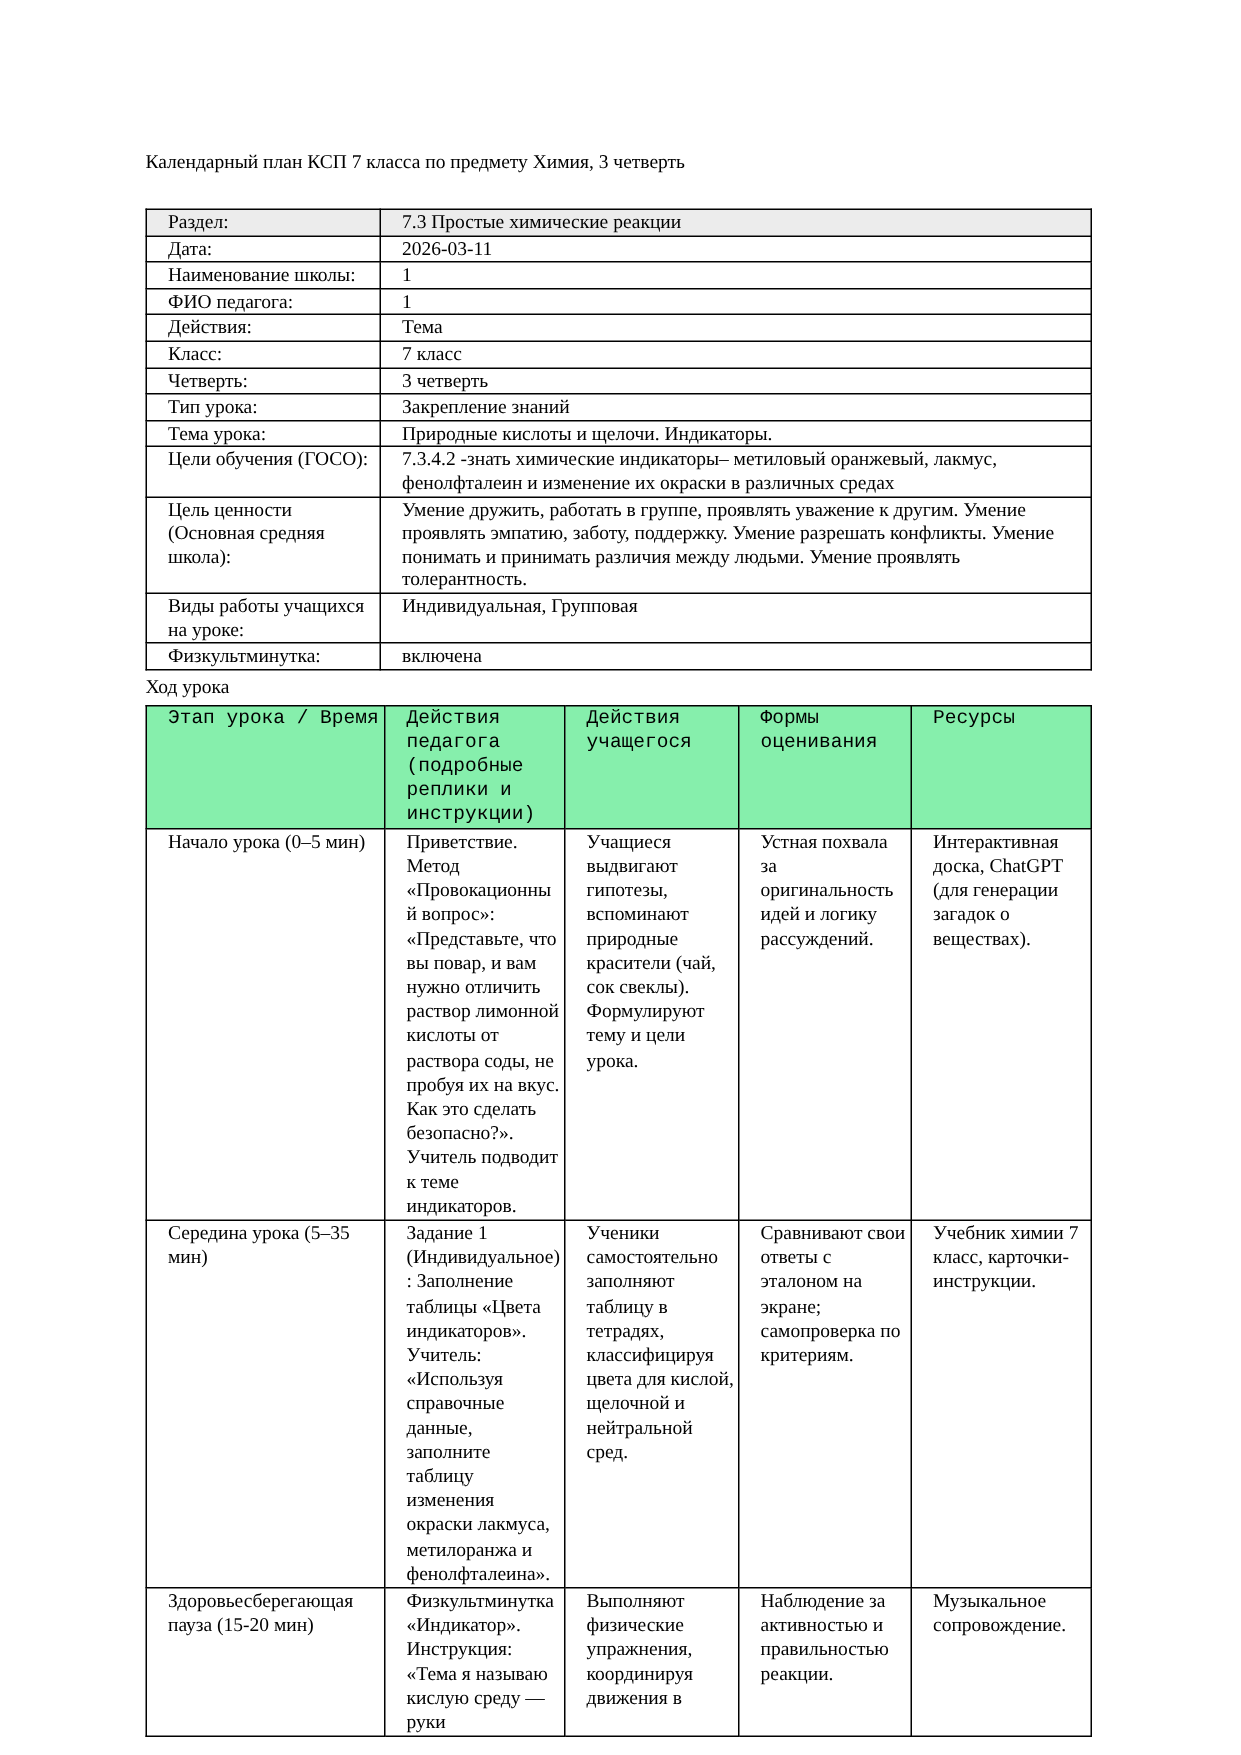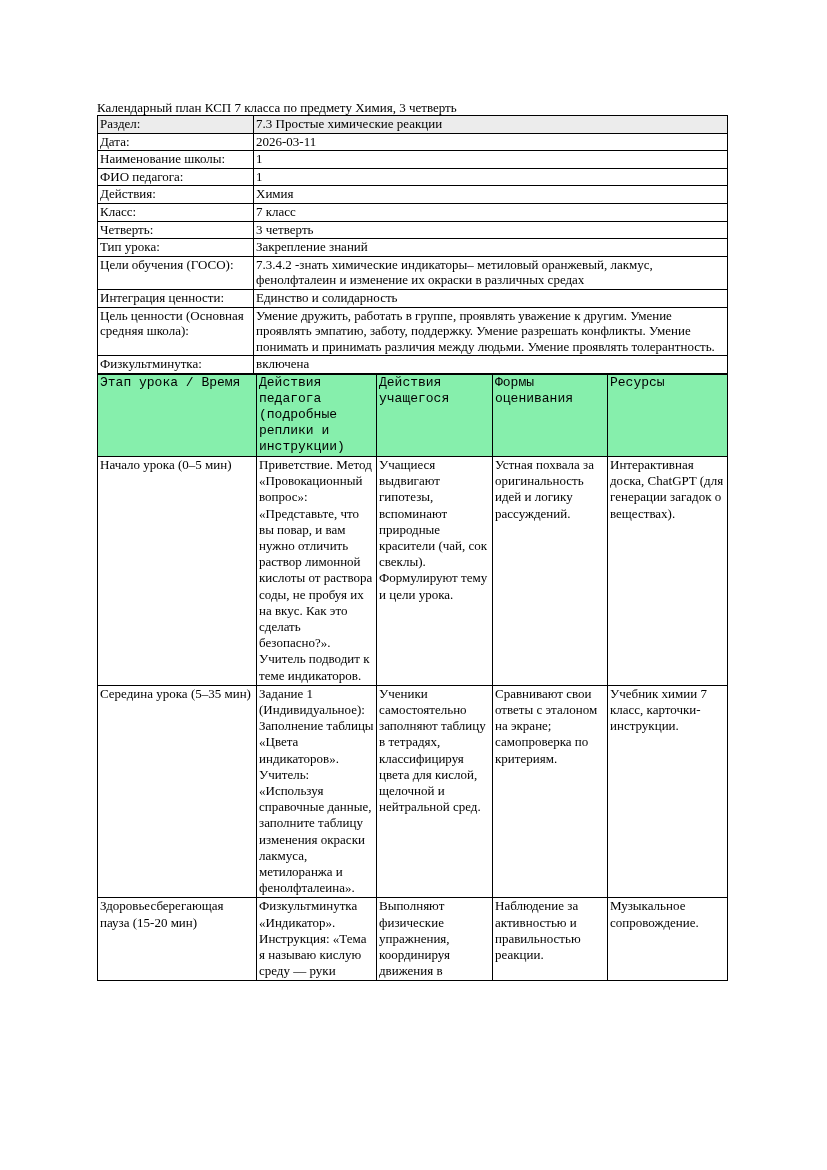--- a/index.html
+++ b/index.html
@@ -18,31 +18,31 @@
     background: #ffffff;
   }
   .content {
     position: absolute;
     left: 97px; top: 100px;
     width: 630px;
   }
   .doc-title {
     font-size: 13px;
     font-weight: normal;
-    margin: 0 0 0 0;
+    margin: 0 0 24px 0;
     line-height: 15px;
   }
   table {
     border-collapse: collapse;
     width: 630px;
     table-layout: fixed;
   }
   td, th {
     border: 1px solid #000000;
-    padding: 0 2px 1px 2px;
+    padding: 0 2px 1px 14px;
     vertical-align: top;
     font-weight: normal;
     text-align: left;
     font-size: 13px;
     line-height: 15.6px;
     word-wrap: break-word;
   }
   table.info-table col.c-label { width: 156px; }
   table.info-table col.c-value { width: 474px; }
   tr.highlight-row td { background: #ececec; }
@@ -87,53 +87,58 @@
         <tr>
           <td>Наименование школы:</td>
           <td>1</td>
         </tr>
         <tr>
           <td>ФИО педагога:</td>
           <td>1</td>
         </tr>
         <tr>
           <td>Действия:</td>
-          <td>Химия</td>
+          <td>Тема</td>
         </tr>
         <tr>
           <td>Класс:</td>
           <td>7 класс</td>
         </tr>
         <tr>
           <td>Четверть:</td>
           <td>3 четверть</td>
         </tr>
         <tr>
           <td>Тип урока:</td>
           <td>Закрепление знаний</td>
         </tr>
         <tr>
+          <td>Тема урока:</td>
+          <td>Природные кислоты и щелочи. Индикаторы.</td>
+        </tr>
+        <tr>
           <td>Цели обучения (ГОСО):</td>
           <td>7.3.4.2 -знать химические индикаторы– метиловый оранжевый, лакмус, фенолфталеин и изменение их окраски в различных средах</td>
         </tr>
         <tr>
-          <td>Интеграция ценности:</td>
-          <td>Единство и солидарность</td>
+          <td>Цель ценности (Основная средняя школа):</td>
+          <td>Умение дружить, работать в группе, проявлять уважение к другим. Умение проявлять эмпатию, заботу, поддержку. Умение разрешать конфликты. Умение понимать и принимать различия между людьми. Умение проявлять толерантность.</td>
         </tr>
         <tr>
-          <td>Цель ценности (Основная средняя школа):</td>
-          <td>Умение дружить, работать в группе, проявлять уважение к другим. Умение проявлять эмпатию, заботу, поддержку. Умение разрешать конфликты. Умение понимать и принимать различия между людьми. Умение проявлять толерантность.</td>
+          <td>Виды работы учащихся на уроке:</td>
+          <td>Индивидуальная, Групповая</td>
         </tr>
         <tr>
           <td>Физкультминутка:</td>
           <td>включена</td>
         </tr>
       </tbody>
     </table>
 
+    <p class="section-label">Ход урока</p>
 
     <table class="lesson-table">
       <colgroup>
         <col class="lc1">
           <col class="lc2">
           <col class="lc3">
           <col class="lc4">
           <col class="lc5">
       </colgroup>
       <thead>

